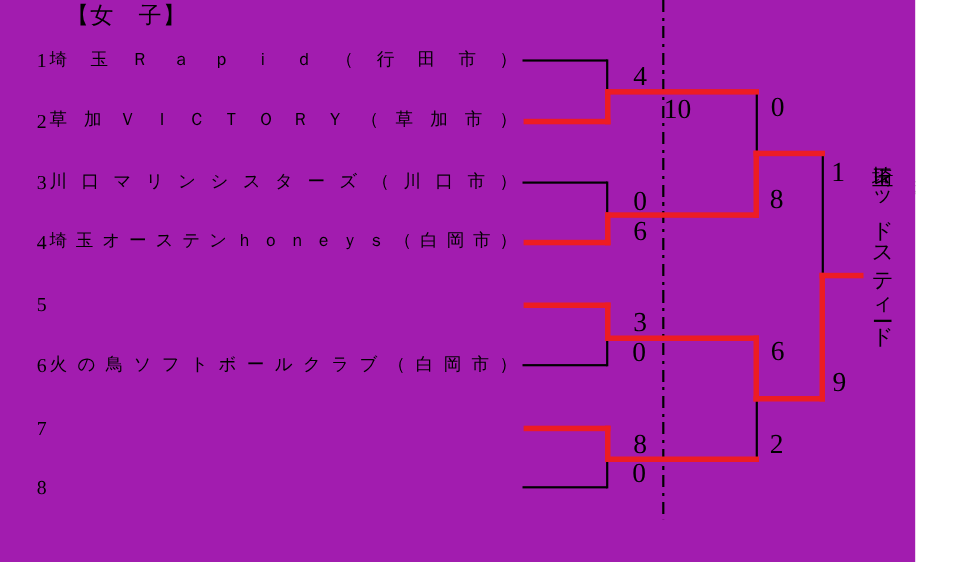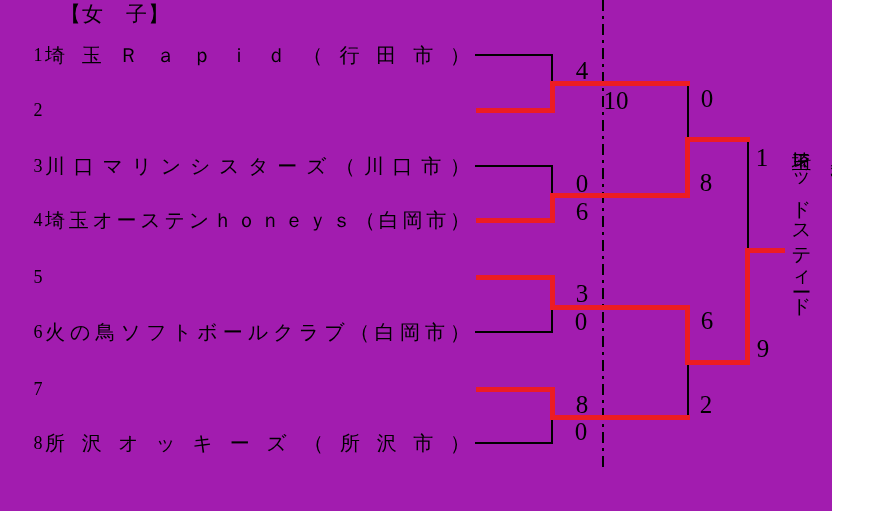--- a/index.html
+++ b/index.html
@@ -7,21 +7,21 @@
     position:relative;width:832px;height:511px;background:#a21caf;overflow:hidden;
     font-family:"Liberation Serif","DejaVu Serif",serif;color:#000;
   }
   .title{
     position:absolute;left:60px;top:2px;font-size:21px;line-height:24px;
     letter-spacing:1px;white-space:nowrap;
   }
   .team-row{position:absolute;left:0;width:560px;height:26px;line-height:26px;}
   .seed{position:absolute;left:30px;width:16px;text-align:center;font-size:18px;}
   .tname{
-    position:absolute;left:45px;width:425px;font-size:20px;white-space:nowrap;
+    position:absolute;left:45px;width:425px;font-size:16px;white-space:nowrap;
     text-align:justify;text-align-last:justify;-moz-text-align-last:justify;
   }
   .hline,.vline{position:absolute;}
   .bk{background:#000;}
   .rd{background:var(--red,#ed1c24);}
   .dash{
     position:absolute;width:2px;
     background:repeating-linear-gradient(to bottom,#000 0 11px,transparent 11px 16px,#000 16px 19px,transparent 19px 24px);
   }
   .score{
@@ -40,20 +40,21 @@
 <div class="stage">
 
   <div class="title">【女　子】</div>
 
   <div class="team-row" style="top:42px">
     <span class="seed">1</span>
     <span class="tname">埼玉Ｒａｐｉｄ（行田市）</span>
   </div>
   <div class="team-row" style="top:97px">
     <span class="seed">2</span>
+    <span class="tname">草加ＶＩＣＴＯＲＹ（草加市）</span>
   </div>
   <div class="team-row" style="top:153px">
     <span class="seed">3</span>
     <span class="tname">川口マリンシスターズ（川口市）</span>
   </div>
   <div class="team-row" style="top:207px">
     <span class="seed">4</span>
     <span class="tname">埼玉オーステンｈｏｎｅｙｓ（白岡市）</span>
   </div>
   <div class="team-row" style="top:264px">
@@ -61,21 +62,20 @@
   </div>
   <div class="team-row" style="top:319px">
     <span class="seed">6</span>
     <span class="tname">火の鳥ソフトボールクラブ（白岡市）</span>
   </div>
   <div class="team-row" style="top:376px">
     <span class="seed">7</span>
   </div>
   <div class="team-row" style="top:430px">
     <span class="seed">8</span>
-    <span class="tname">所沢オッキーズ（所沢市）</span>
   </div>
 
   <div class="dash" style="left:602px;top:0;height:472px"></div>
 
   <div class="hline bk" style="left:475px;top:54px;width:77px;height:2px"></div>
   <div class="vline bk" style="left:551px;top:54px;width:2px;height:30px"></div>
   <div class="hline bk" style="left:475px;top:165px;width:77px;height:2px"></div>
   <div class="vline bk" style="left:551px;top:165px;width:2px;height:31px"></div>
   <div class="hline bk" style="left:475px;top:331px;width:77px;height:2px"></div>
   <div class="vline bk" style="left:551px;top:306px;width:2px;height:27px"></div>

